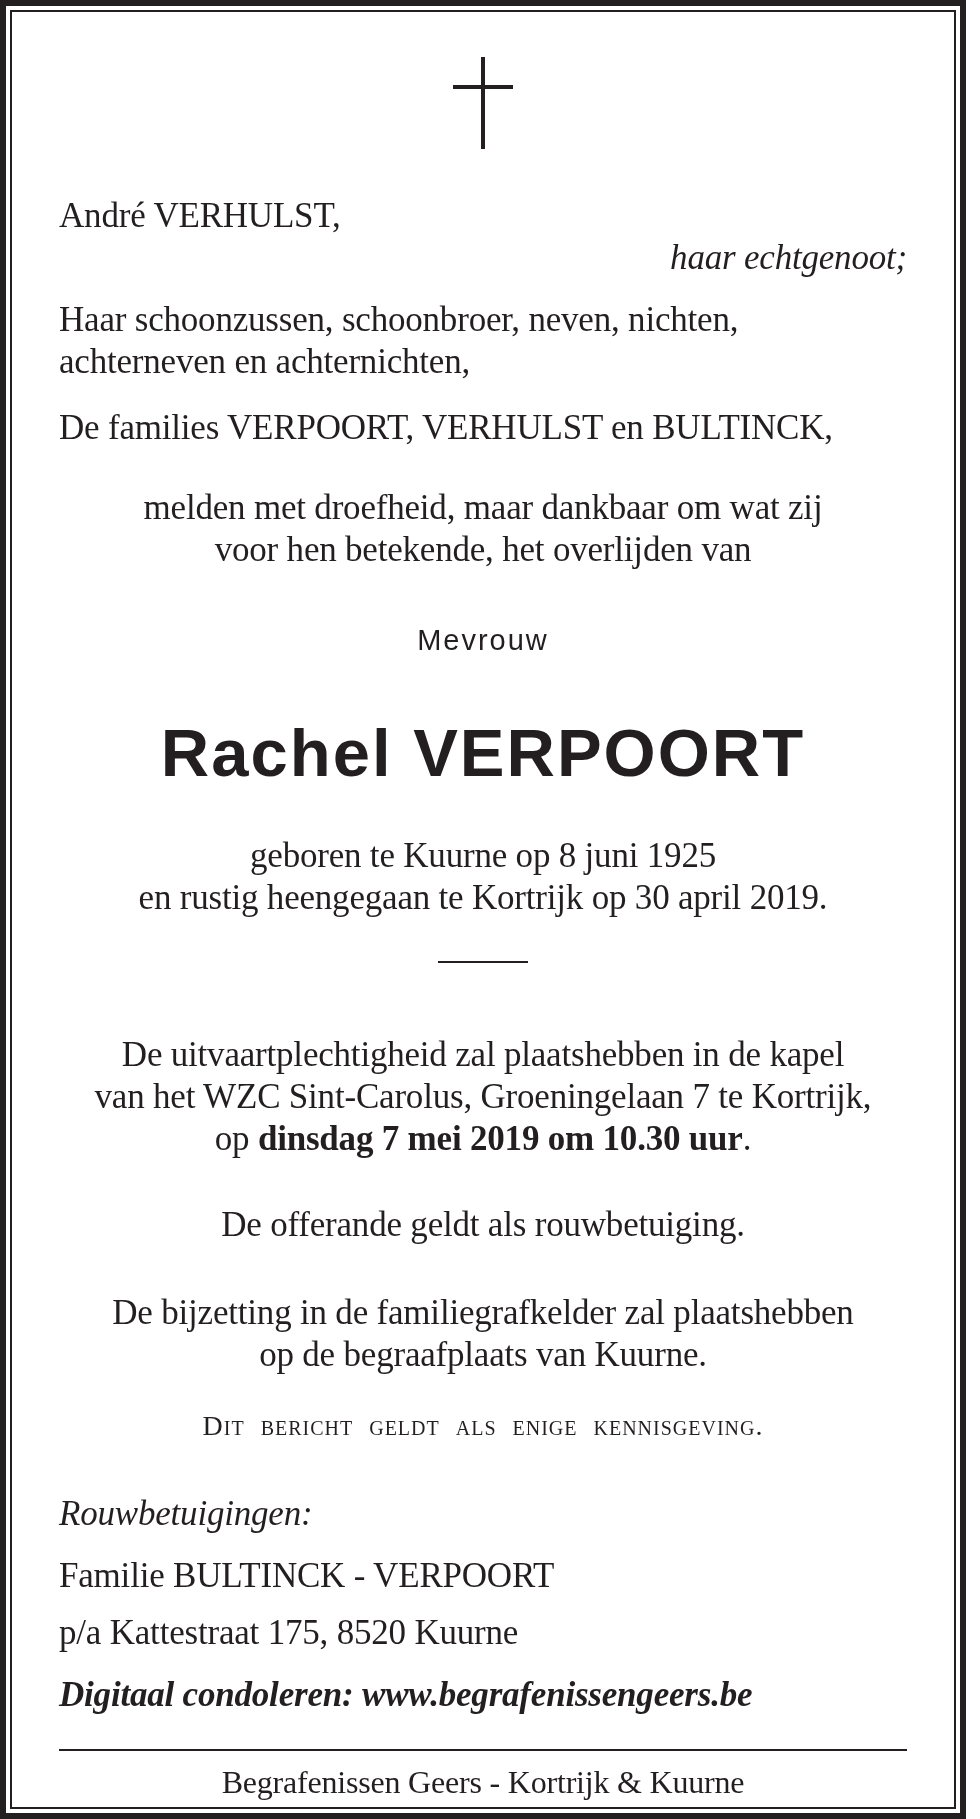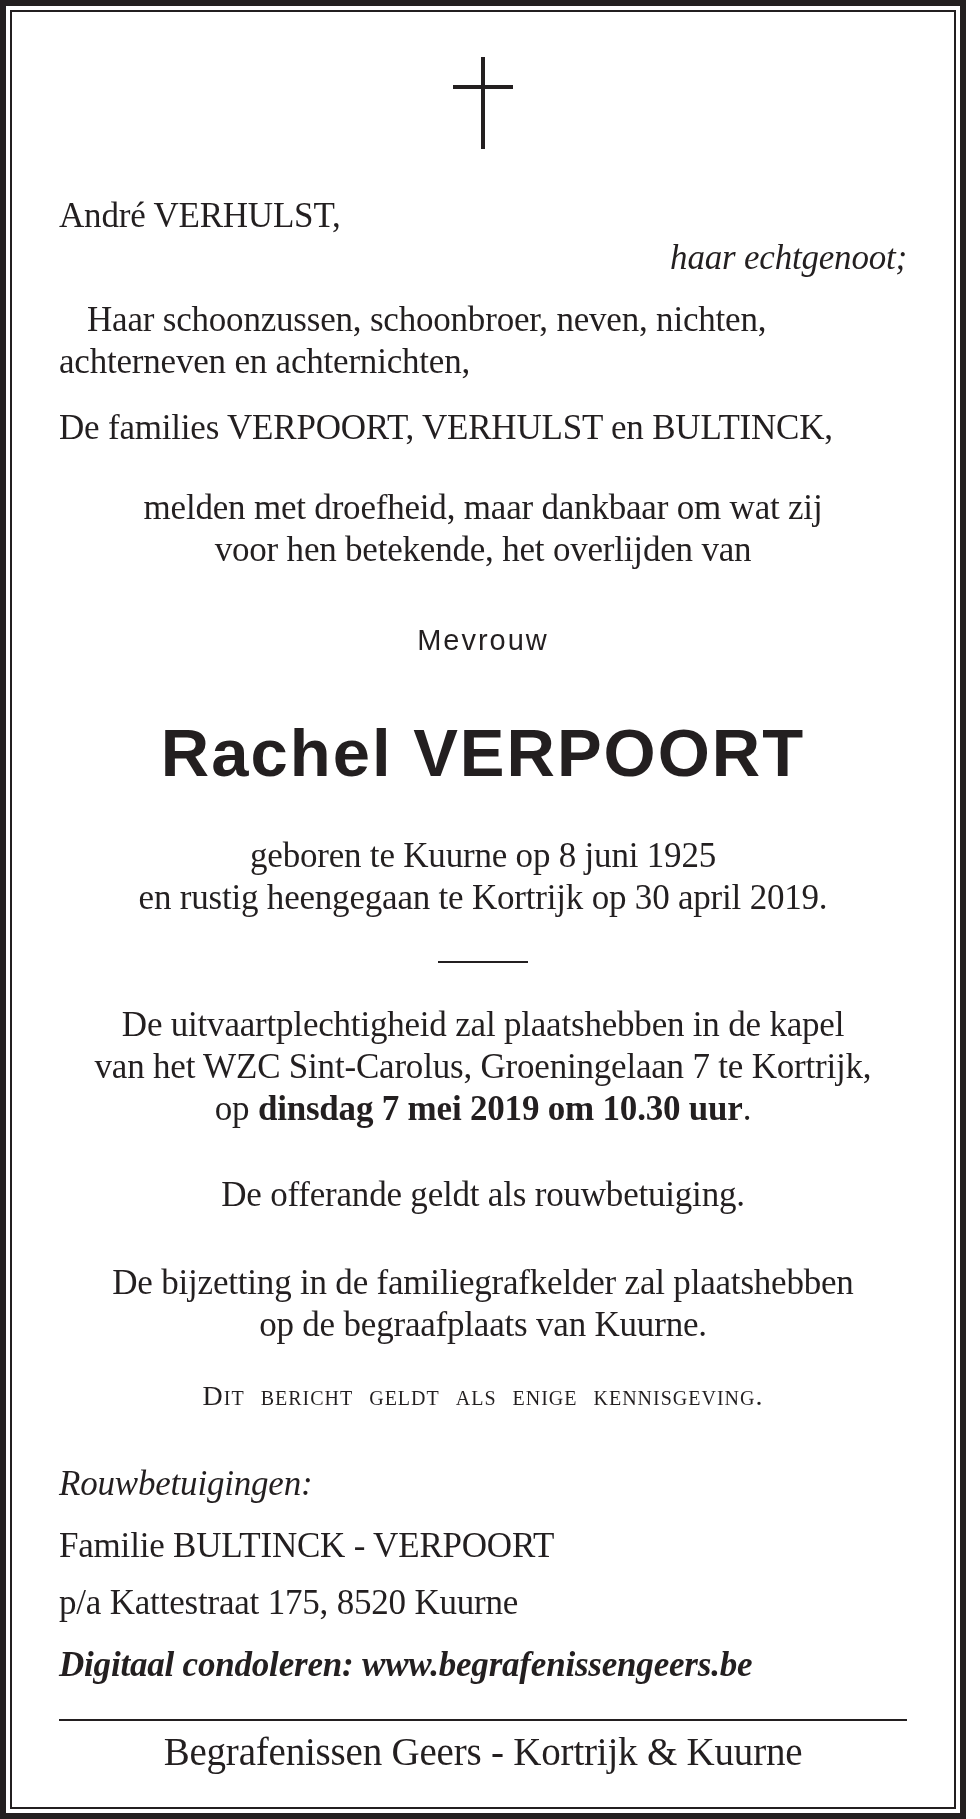--- a/index.html
+++ b/index.html
@@ -22,21 +22,21 @@
   }
   p { margin: 0; font-size: 35px; line-height: 42px; letter-spacing: -0.2px; }
   .center { text-align: center; }
   .right  { text-align: right; }
   .italic { font-style: italic; }
 
   .cross-wrap { text-align: center; }
   .cross-svg { display: inline-block; vertical-align: top; }
 
   .m-andre        { margin-top: 46px; }
-  .m-schoonzussen { margin-top: 20px; margin-left: 28px; }
+  .m-schoonzussen { margin-top: 20px; }
   .m-families     { margin-top: 24px; }
   .m-melden       { margin-top: 38px; }
 
   .honorific {
     margin-top: 44px;
     font-family: "Liberation Sans", sans-serif;
     font-size: 29px; line-height: 50px; letter-spacing: 2px;
     text-align: center;
   }
   .deceased-name {
@@ -47,21 +47,21 @@
     text-align: center;
   }
   .m-geboren { margin-top: 40px; }
 
   .divider-short {
     width: 90px; height: 0;
     border-top: 2px solid #231f20;
     margin: 42px auto 0 auto;
   }
 
-  .m-uitvaart   { margin-top: 41px; }
+  .m-uitvaart   { margin-top: 71px; }
   .m-offerande  { margin-top: 44px; }
   .m-bijzetting { margin-top: 46px; }
   .bold { font-weight: bold; margin-top: 12px; }
 
   .notice {
     margin-top: 25px;
     font-variant: small-caps;
     font-size: 28px; line-height: 50px;
     letter-spacing: 1px; word-spacing: 8px;
     text-align: center;
@@ -72,21 +72,21 @@
   .m-adres    { margin-top: 15px; }
   .m-digitaal { margin-top: 20px; font-weight: bold; }
 
   .divider-long {
     width: 848px; height: 0;
     border-top: 2px solid #231f20;
     margin: 33px auto 0 auto;
   }
   .footer-credit {
     margin-top: 12px;
-    font-size: 39px; line-height: 38px;
+    font-size: 32px; line-height: 38px;
     text-align: center;
   }
 </style>
 </head>
 <body>
 
 <div class="card">
   <div class="card-inner">
 
     <div class="cross-wrap">

